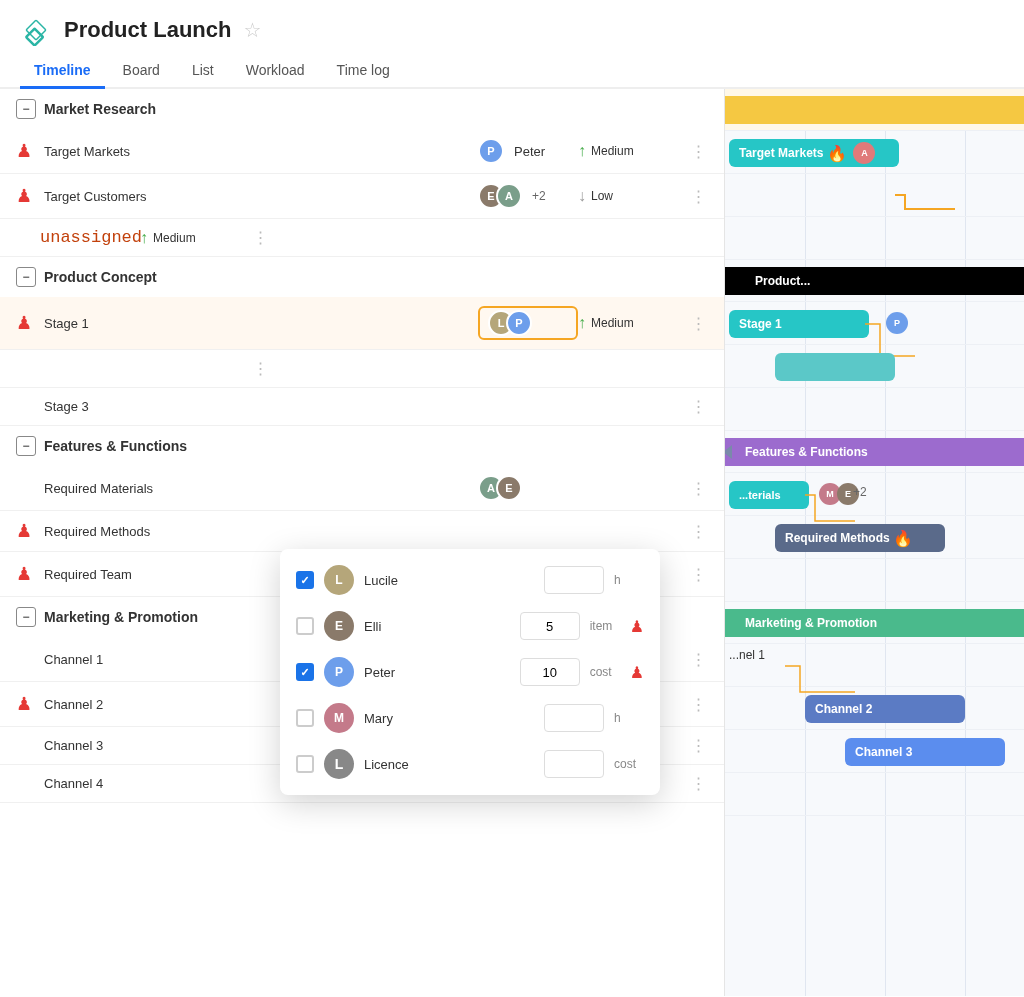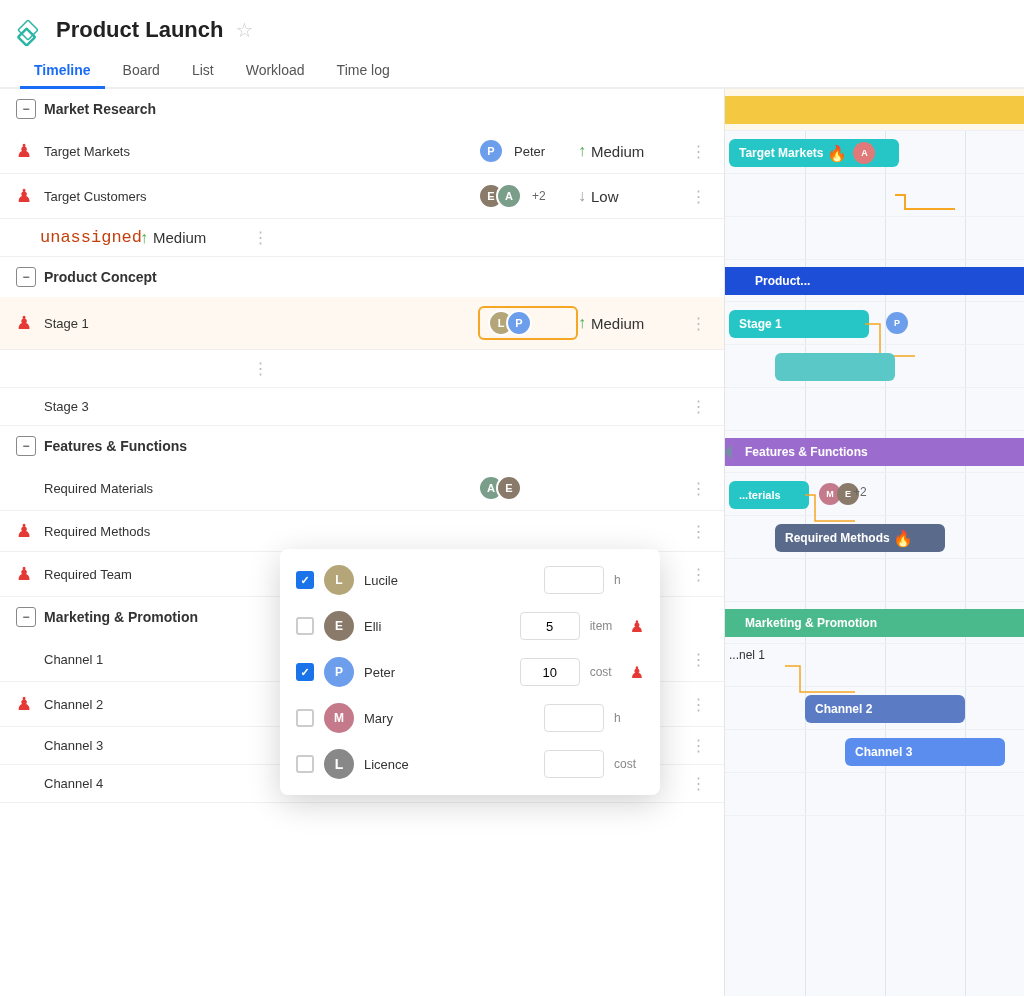--- a/index.html
+++ b/index.html
@@ -1,18 +1,18 @@
 <!DOCTYPE html>
 <html><head>
   <meta charset="utf-8">
   <style>
     * { box-sizing: border-box; margin: 0; padding: 0; }
     body { font-family: -apple-system, BlinkMacSystemFont, 'Segoe UI', sans-serif; background: #fff; font-size: 14px; color: #333; overflow: hidden; }
 
-    .header { display: flex; align-items: center; padding: 14px 12px 0; gap: 12px; }
+    .header { display: flex; align-items: center; padding: 14px 20px 0; gap: 12px; }
     .logo-icon { width: 32px; height: 32px; }
     .project-title { font-size: 22px; font-weight: 700; color: #222; }
     .star-icon { color: #ccc; font-size: 20px; cursor: pointer; }
 
     .tabs { display: flex; align-items: center; padding: 8px 20px 0; gap: 4px; border-bottom: 2px solid #eee; margin-bottom: 0; }
     .tab { padding: 8px 14px; font-size: 14px; color: #555; cursor: pointer; border-bottom: 3px solid transparent; margin-bottom: -2px; text-align: center; }
     .tab.active { color: #1a6cf6; font-weight: 600; border-bottom: 3px solid #1a6cf6; }
 
     .main-container { display: flex; height: calc(997px - 90px); overflow: hidden; }
 
@@ -36,21 +36,21 @@
     .avatar.mary { background: #9e7a8a; }
     .avatar.anna { background: #7a9e8a; }
     .avatar-group { display: flex; }
     .avatar-group .avatar { margin-right: -8px; }
     .plus-count { font-size: 12px; color: #666; margin-left: 14px; }
     .unassigned { color: #c2410c; font-size: 17px; font-family: Liberation Mono, monospace; }
 
     .priority-cell { width: 110px; display: flex; align-items: center; gap: 5px; flex-shrink: 0; }
     .priority-up { color: #4caf50; font-size: 16px; }
     .priority-down { color: #9e9e9e; font-size: 16px; }
-    .priority-text { font-size: 15px; color: #333; }
+    .priority-text { font-size: 12px; color: #333; }
 
     .more-btn { width: 20px; color: #bbb; font-size: 16px; cursor: pointer; text-align: center; flex-shrink: 0; letter-spacing: -1px; }
 
     
     .dropdown-popup {
       position: absolute;
       left: 280px;
       top: 460px;
       width: 380px;
       background: #fff;
@@ -105,21 +105,21 @@
       font-size: 12px;
       font-weight: 600;
       color: #fff;
       white-space: nowrap;
       overflow: hidden;
     }
 
     
     .bar-orange { background: #f5c842; }
     .bar-teal { background: #26c6c6; }
-    .bar-green { background: #1d4ed8; }
+    .bar-green { background: #000000; }
     .bar-purple { background: #9c6bce; }
     .bar-blue { background: #5b8dee; }
     .bar-dark-blue { background: #5b7bc4; }
     .bar-dark { background: #5a6a8a; }
     .bar-green2 { background: #4aba8c; }
 
     .gantt-avatar { width: 22px; height: 22px; border-radius: 50%; background: #ccc; margin-left: 6px; flex-shrink: 0; display: flex; align-items: center; justify-content: center; font-size: 9px; color: #fff; font-weight: 600; }
     .fire-icon { font-size: 16px; margin-left: 4px; }
   </style>
 </head>

